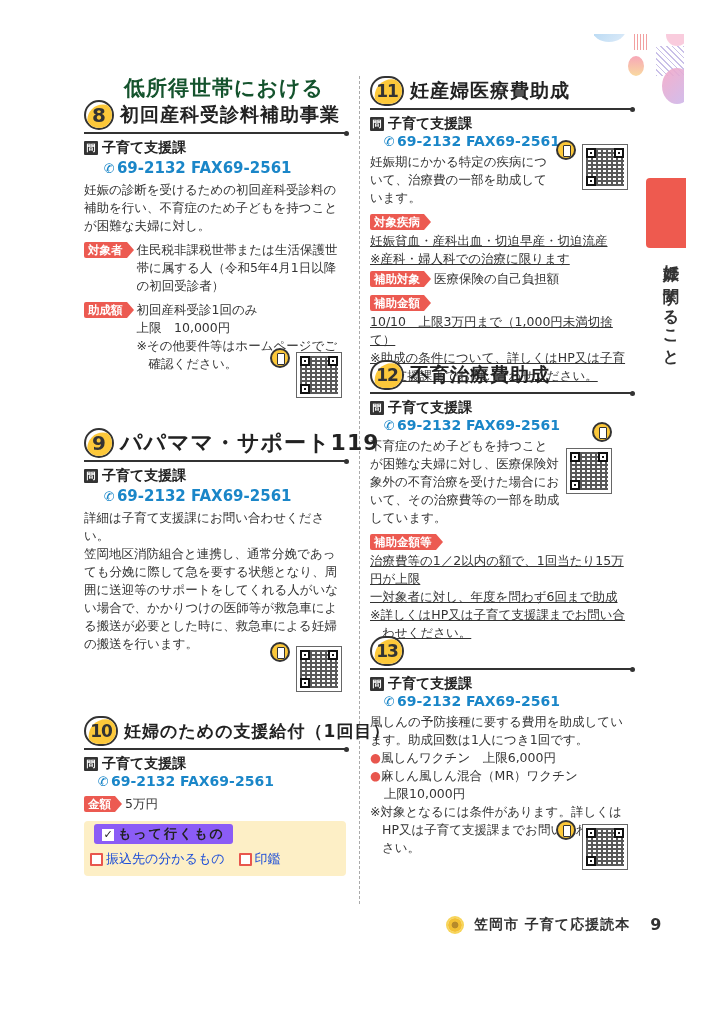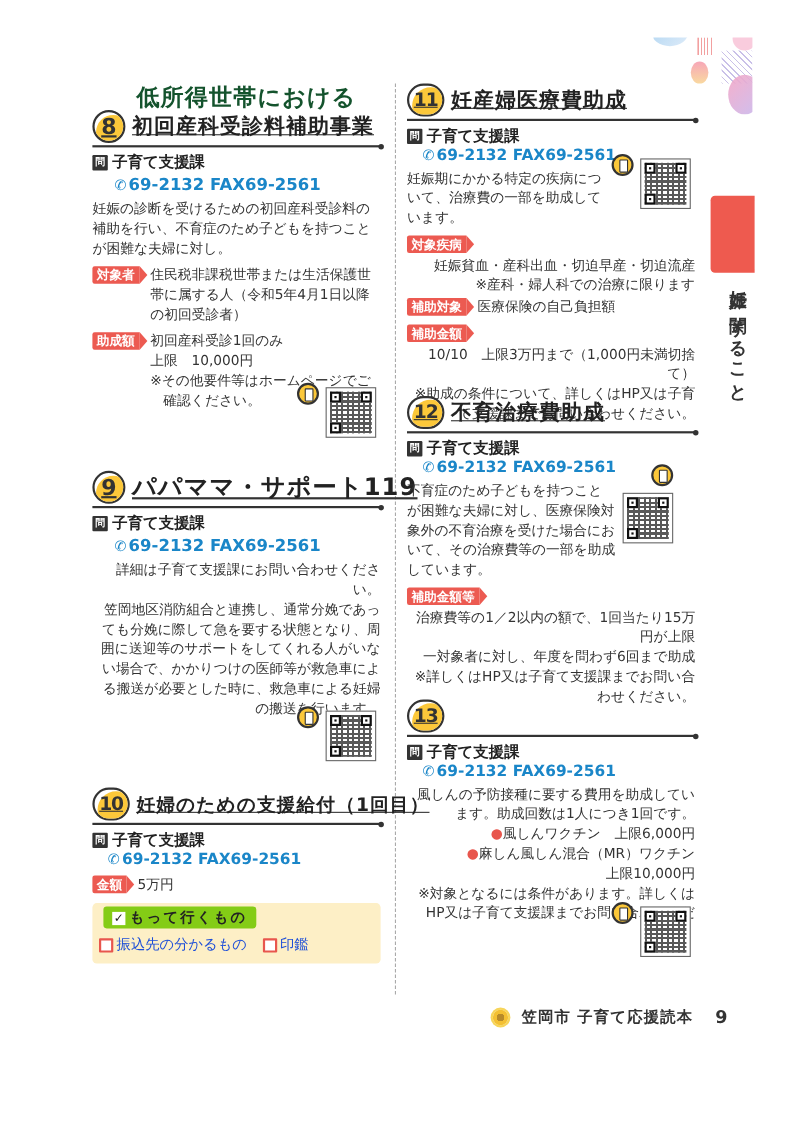--- a/index.html
+++ b/index.html
@@ -18,62 +18,62 @@
   .side-label { position: absolute; left: 651px; top: 252px; width: 30px; font-size: 16px; font-weight: bold; color: #333; writing-mode: vertical-rl; letter-spacing: 2px; }
 
   .divider { position: absolute; left: 359px; top: 76px; height: 828px; border-left: 1px dashed #aaa; }
 
   .col { position: absolute; top: 76px; }
   .col-left { left: 84px; width: 262px; }
   .col-right { left: 370px; width: 262px; }
 
   .section { position: absolute; left: 0; width: 100%; }
 
-  .s-title { position: relative; display: flex; align-items: center; border-bottom: 2px solid #333; padding-bottom: 2px; text-decoration: underline; }
+  .s-title { position: relative; display: flex; align-items: center; border-bottom: 2px solid #333; padding-bottom: 2px; }
   .s-title::after { content: ""; position: absolute; right: -3px; bottom: -4px; width: 5px; height: 5px; background: #333; border-radius: 50%; }
   .num-badge { flex: 0 0 auto; position: relative; width: 30px; height: 30px; border-radius: 50%; border: 2px solid #333; background: #fff; font-weight: bold; font-size: 20px; line-height: 26px; text-align: center; color: #333; margin-right: 6px; font-family: "DejaVu Sans", sans-serif; }
   .num-badge::before { content: ""; position: absolute; left: 3px; top: 3px; width: 26px; height: 26px; border-radius: 50%; background: #fcc83a; z-index: -1; }
   .num-badge.two { width: 34px; height: 30px; border-radius: 15px; font-size: 17px; letter-spacing: -1px; }
   .num-badge span { position: relative; z-index: 2; }
   .num-fill { position: absolute; inset: 0; border-radius: inherit; background: #fcc83a; z-index: 1; clip-path: circle(60% at 65% 70%); }
   .s-title-text { font-size: 19px; font-weight: bold; color: #222; letter-spacing: 1px; white-space: nowrap; }
   .s-title-text.small { font-size: 17px; }
   .s-title-2line { display: block; padding-left: 40px; font-size: 21px; font-weight: bold; color: #14532d; letter-spacing: 1px; line-height: 24px; }
 
   .contact { margin-top: 5px; font-size: 14px; font-weight: bold; color: #222; display: flex; align-items: center; flex-wrap: wrap; }
   .inq-icon { display: inline-block; width: 14px; height: 14px; background: #333; color: #fff; font-size: 9px; line-height: 14px; text-align: center; margin-right: 4px; border-radius: 1px; }
   .phone { color: #1a86c8; font-weight: bold; font-size: 14px; white-space: nowrap; }
   .phone-icon { display: inline-block; margin-right: 2px; font-size: 13px; }
   .phone.block { display: block; width: 100%; margin-left: 20px; margin-top: 2px; font-size: 15px; }
   .contact .phone.inline { margin-left: 14px; }
 
   .body-text { font-size: 12.5px; line-height: 18px; color: #333; margin-top: 4px; }
-  .body-text p { margin: 0; text-align: right; }
+  .body-text p { margin: 0; }
 
   .tag-row { display: flex; margin-top: 6px; font-size: 12.5px; line-height: 18px; }
   .tag { flex: 0 0 auto; display: inline-block; position: relative; background: #ec5a51; color: #fff; font-size: 11.5px; font-weight: bold; padding: 0 4px; height: 16px; line-height: 16px; margin-right: 10px; margin-top: 1px; border-radius: 2px 0 0 2px; }
   .tag::after { content: ""; position: absolute; right: -7px; top: 0; border-top: 8px solid transparent; border-bottom: 8px solid transparent; border-left: 7px solid #ec5a51; }
-  .tag-block { margin-top: 4px; }
+  .tag-block { margin-top: 4px; text-decoration: underline; }
   .tag-content p { margin: 0; }
   .indent { padding-left: 12px; text-indent: -12px; }
 
   .qr-wrap { position: absolute; display: flex; align-items: flex-start; }
   .phone-bubble { width: 20px; height: 20px; border-radius: 50%; background: #fcc83a; border: 2px solid #333; position: relative; margin-right: 6px; margin-top: -4px; }
   .phone-bubble::before { content: ""; position: absolute; left: 5px; top: 3px; width: 6px; height: 10px; border: 1.5px solid #333; border-radius: 1px; background: #fff; }
   .qr { width: 46px; height: 46px; border: 1px solid #666; padding: 3px; background: #fff; position: relative; }
   .qr-inner { width: 100%; height: 100%; background:
       repeating-linear-gradient(0deg, #222 0 2px, transparent 2px 4px),
       repeating-linear-gradient(90deg, #222 0 2px, #fff 2px 5px);
       opacity: .75; }
   .qr .finder { position: absolute; width: 10px; height: 10px; border: 2px solid #111; background: #fff; }
   .qr .finder::after { content: ""; position: absolute; left: 2px; top: 2px; width: 2px; height: 2px; background: #111; }
   .qr .f1 { left: 3px; top: 3px; } .qr .f2 { right: 3px; top: 3px; } .qr .f3 { left: 3px; bottom: 3px; }
 
   .bring-box { margin-top: 8px; background: #fdefc6; border-radius: 4px; padding: 2px 6px 8px; }
-  .bring-head { display: inline-block; background: #84cc16; border-radius: 3px; padding: 1px 8px; font-size: 13px; font-weight: bold; color: #222; letter-spacing: 2px; margin-left: 4px; margin-top: -2px; }
+  .bring-head { display: inline-block; background: #8b5cf6; border-radius: 3px; padding: 1px 8px; font-size: 13px; font-weight: bold; color: #222; letter-spacing: 2px; margin-left: 4px; margin-top: -2px; }
   .bring-head .check { display: inline-block; width: 12px; height: 12px; background: #fff; margin-right: 4px; font-size: 11px; line-height: 12px; text-align: center; letter-spacing: 0; }
   .bring-items { display: flex; margin-top: 6px; font-size: 13px; color: #1d4ed8; }
   .bring-item { display: flex; align-items: center; margin-right: 14px; }
   .cbox { display: inline-block; width: 13px; height: 13px; border: 2px solid #e8564d; background: #fff; margin-right: 3px; border-radius: 1px; }
 
   .bullet { color: #e8564d; }
 
   .footer { position: absolute; left: 448px; top: 915px; display: flex; align-items: center; font-size: 14px; font-weight: bold; color: #333; letter-spacing: 1px; }
   .sun { width: 14px; height: 14px; border-radius: 50%; background: radial-gradient(circle, #b78a2a 0 35%, #f3c033 36% 100%); margin-right: 12px; box-shadow: 0 0 0 2px #f7d55a; }
   .page-num { margin-left: 20px; font-size: 16px; }

